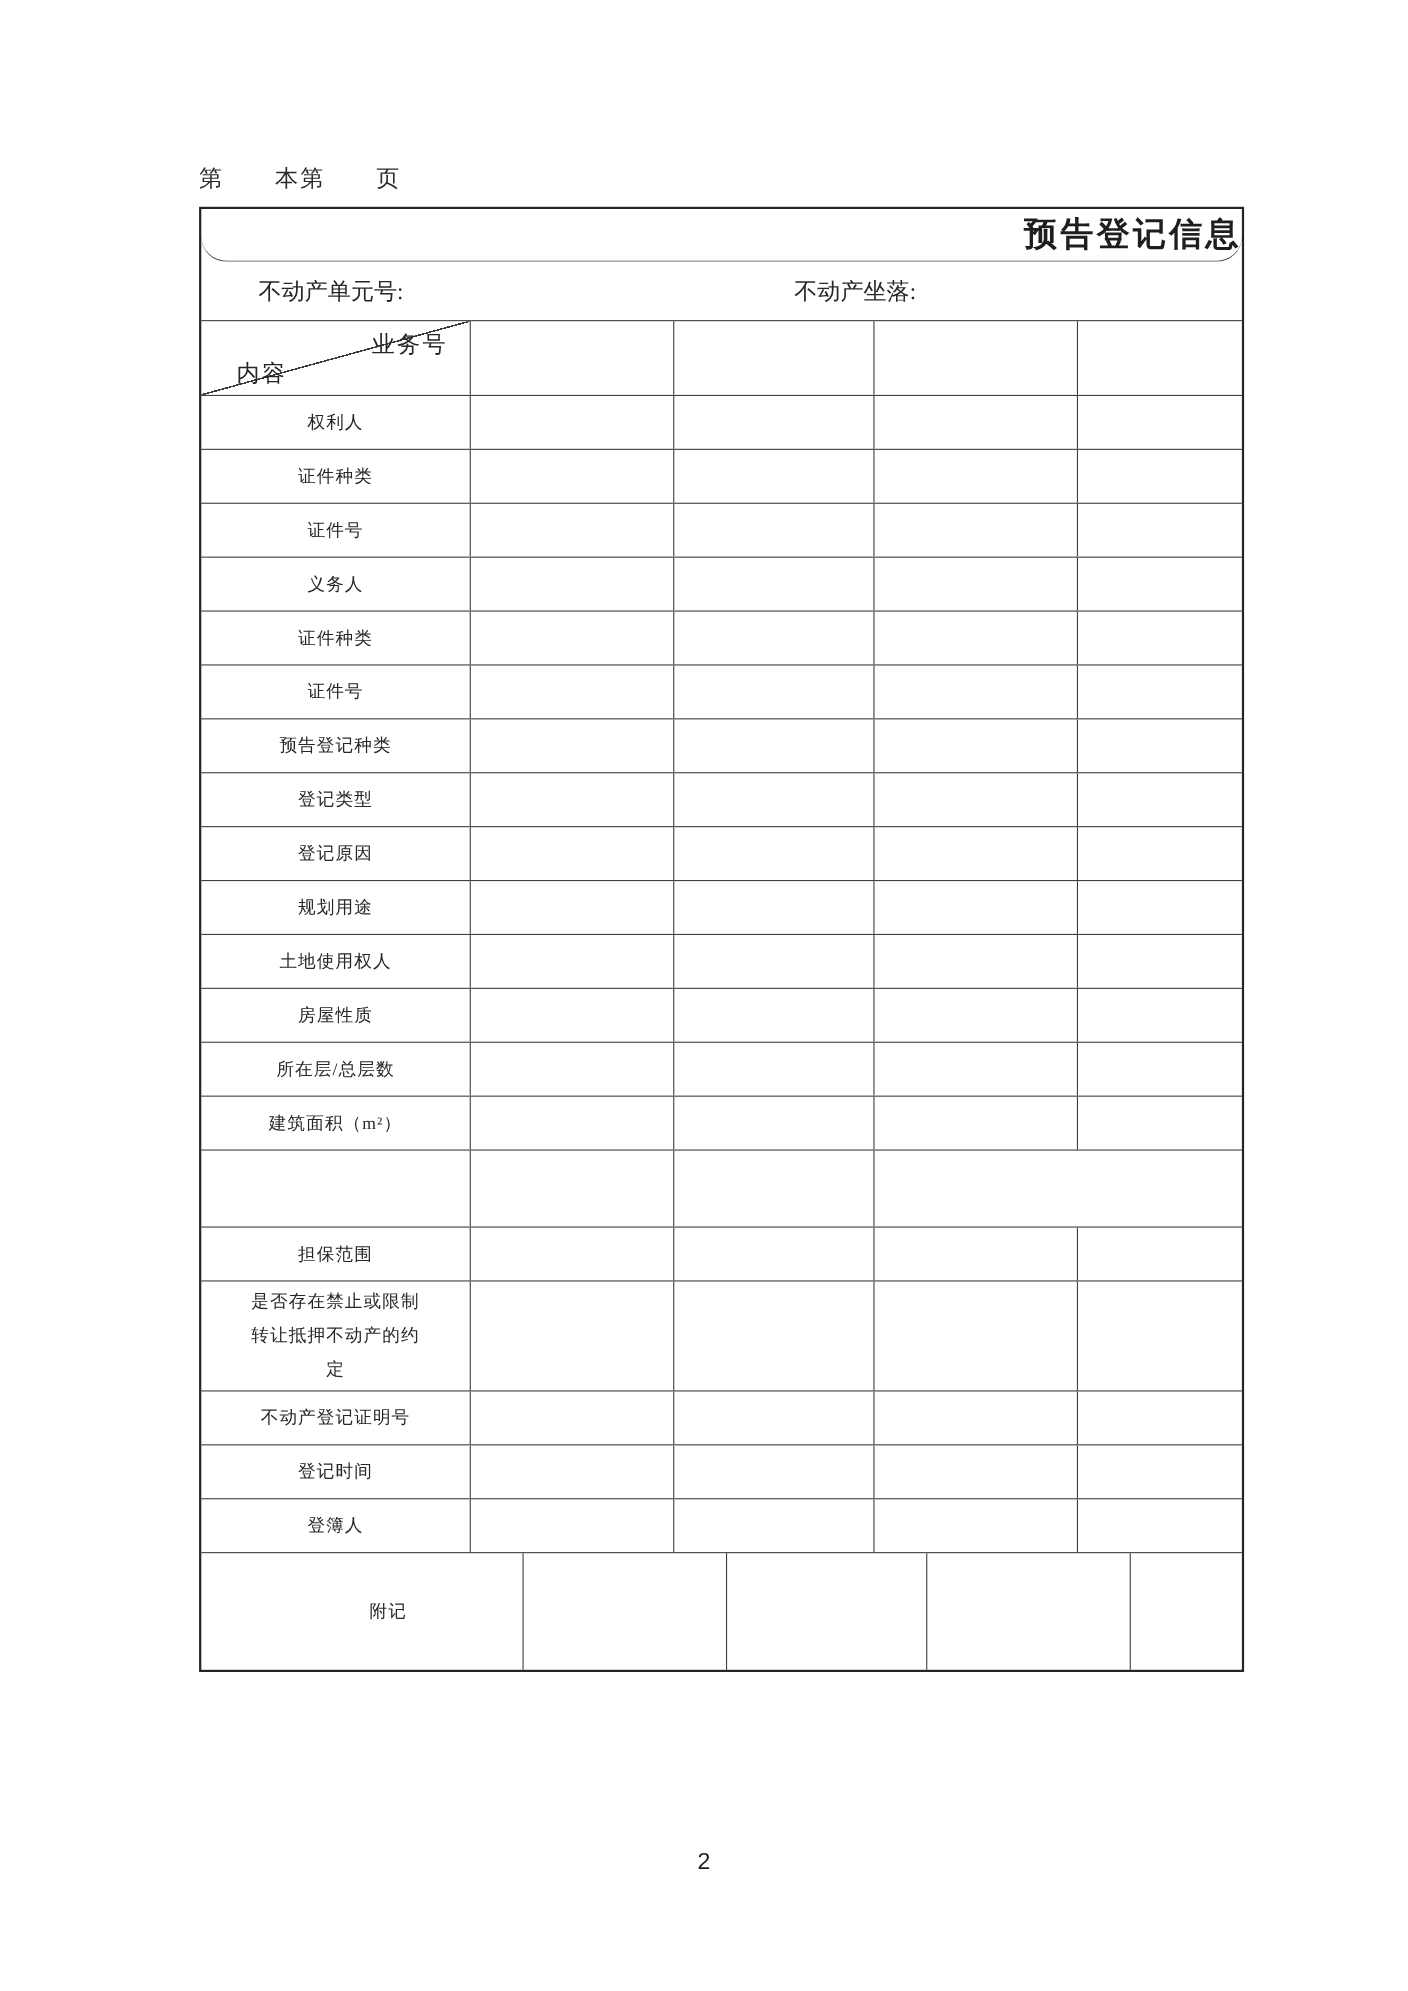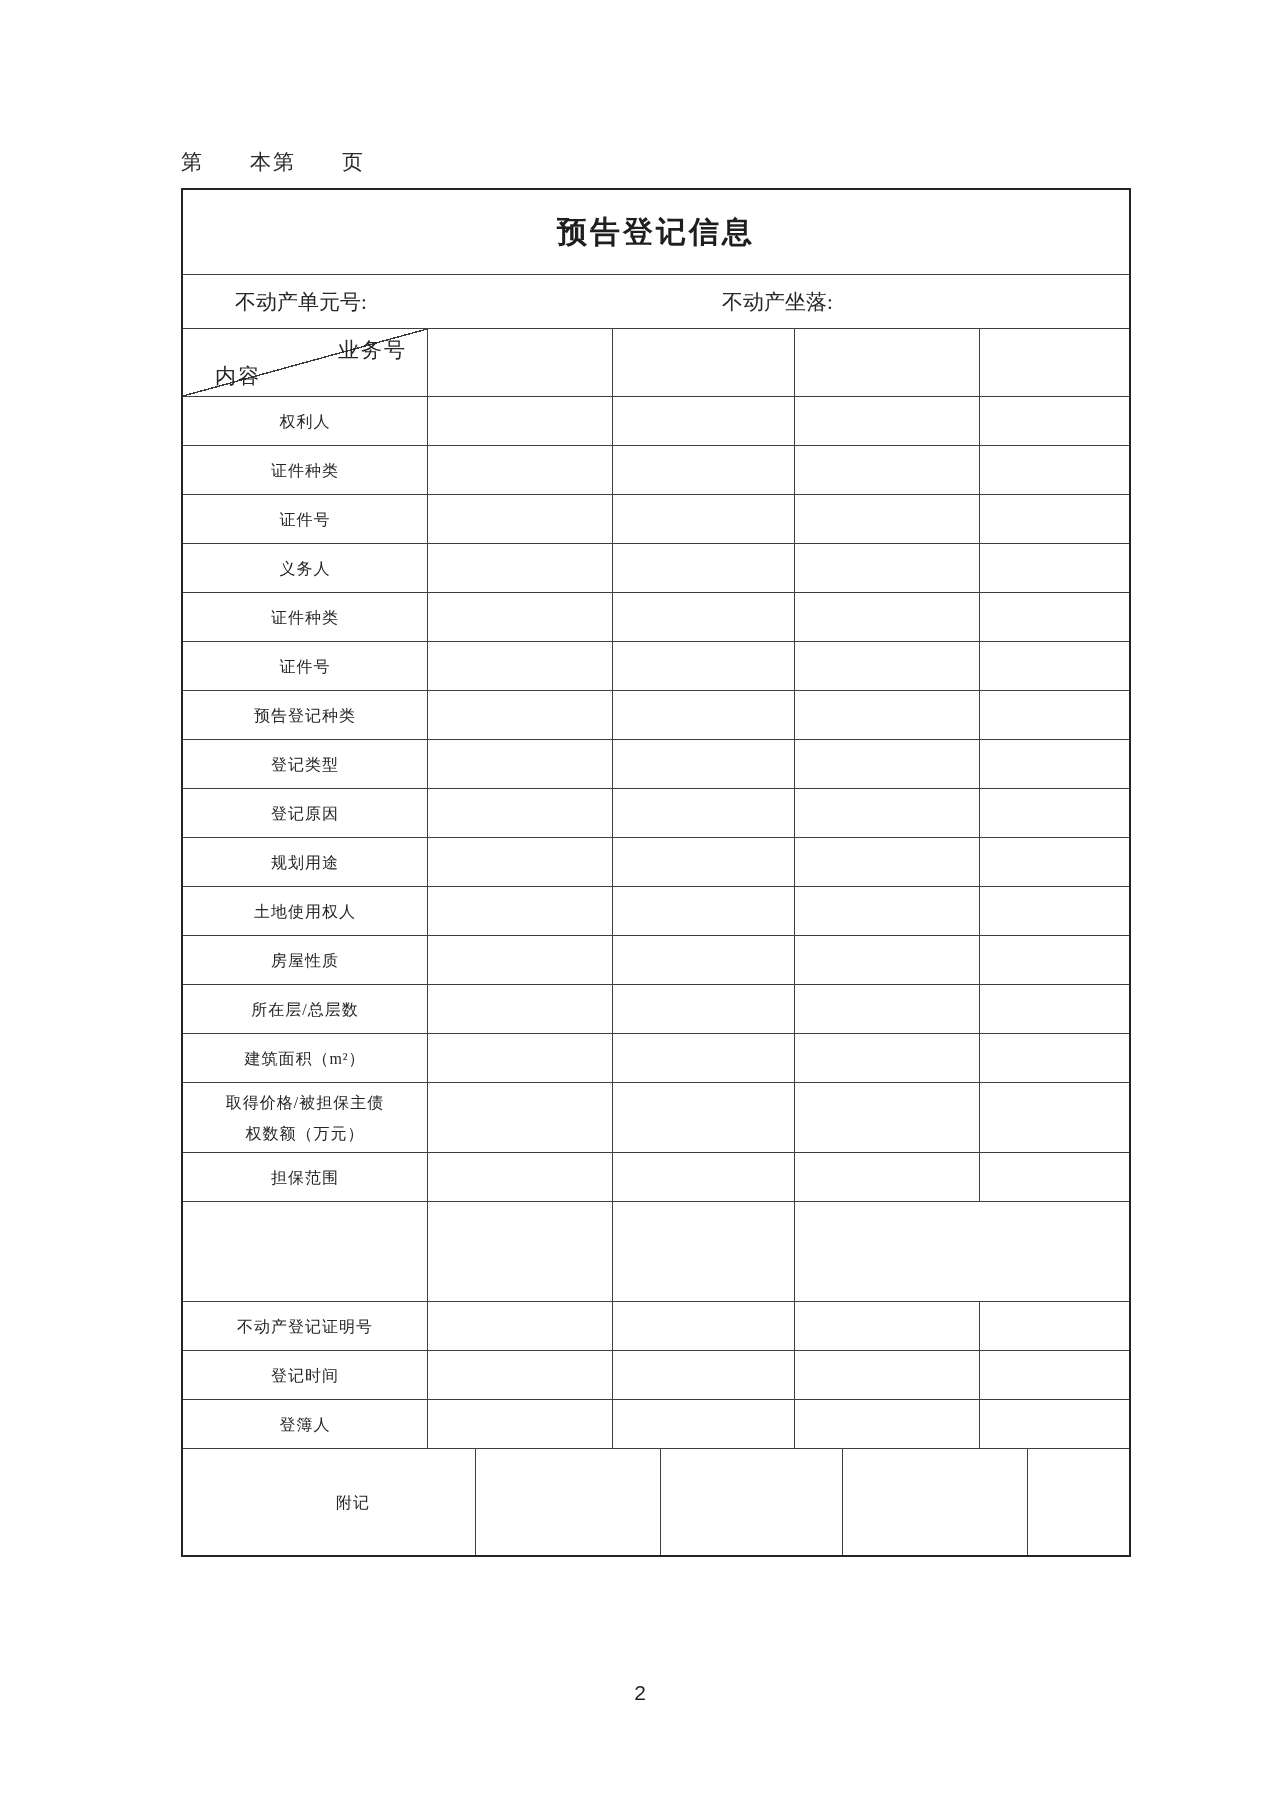--- a/index.html
+++ b/index.html
@@ -26,25 +26,26 @@
   }
   .reg-table {
     position: absolute;
     left: 181px;
     top: 188px;
     width: 950px;
     border: 2px solid #242424;
     background: #fff;
   }
   .title-row {
-    height: 85px;
+    height: 48px;
     border-bottom: 1px solid #3f3f3f;
     display: flex;
     align-items: center;
-    justify-content: center;
+    justify-content: flex-end;
+    border-radius: 23px;
   }
   .table-title {
     font-size: 30px;
     font-weight: bold;
     letter-spacing: 3px;
     color: #1e1e1e;
   }
   .unit-row {
     height: 54px;
     border-bottom: 1px solid #3f3f3f;
@@ -257,37 +258,38 @@
 
   <div class="t-row">
     <div class="label-cell">建筑面积（m²）</div>
     <div></div>
     <div></div>
     <div></div>
     <div></div>
   </div>
 
   <div class="t-row">
-    <div class="label-cell">取得价格/被担保主债
-权数额（万元）</div>
     <div></div>
     <div></div>
     <div></div>
     <div></div>
   </div>
 
   <div class="t-row">
     <div class="label-cell">担保范围</div>
     <div></div>
     <div></div>
     <div></div>
     <div></div>
   </div>
 
   <div class="t-row">
+    <div class="label-cell">是否存在禁止或限制
+转让抵押不动产的约
+定</div>
     <div></div>
     <div></div>
     <div></div>
     <div></div>
   </div>
 
   <div class="t-row">
     <div class="label-cell">不动产登记证明号</div>
     <div></div>
     <div></div>

